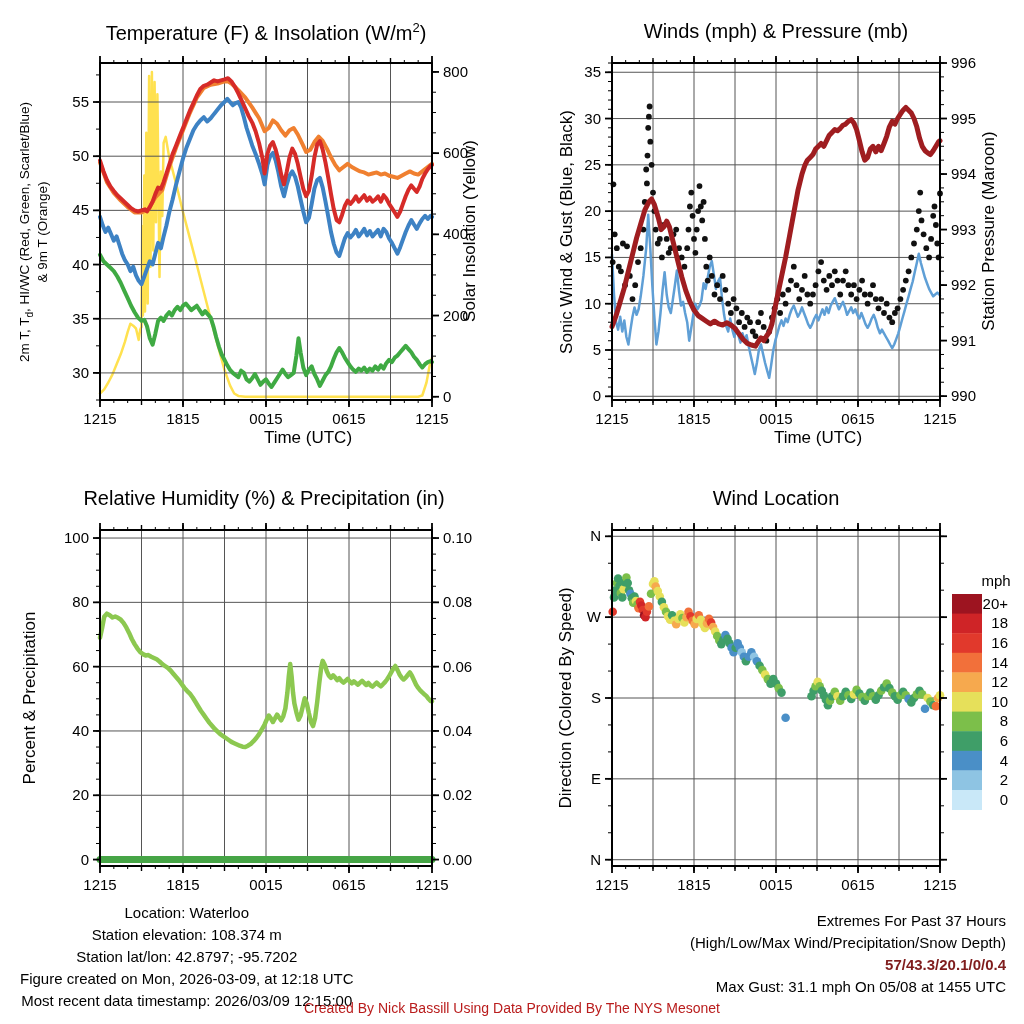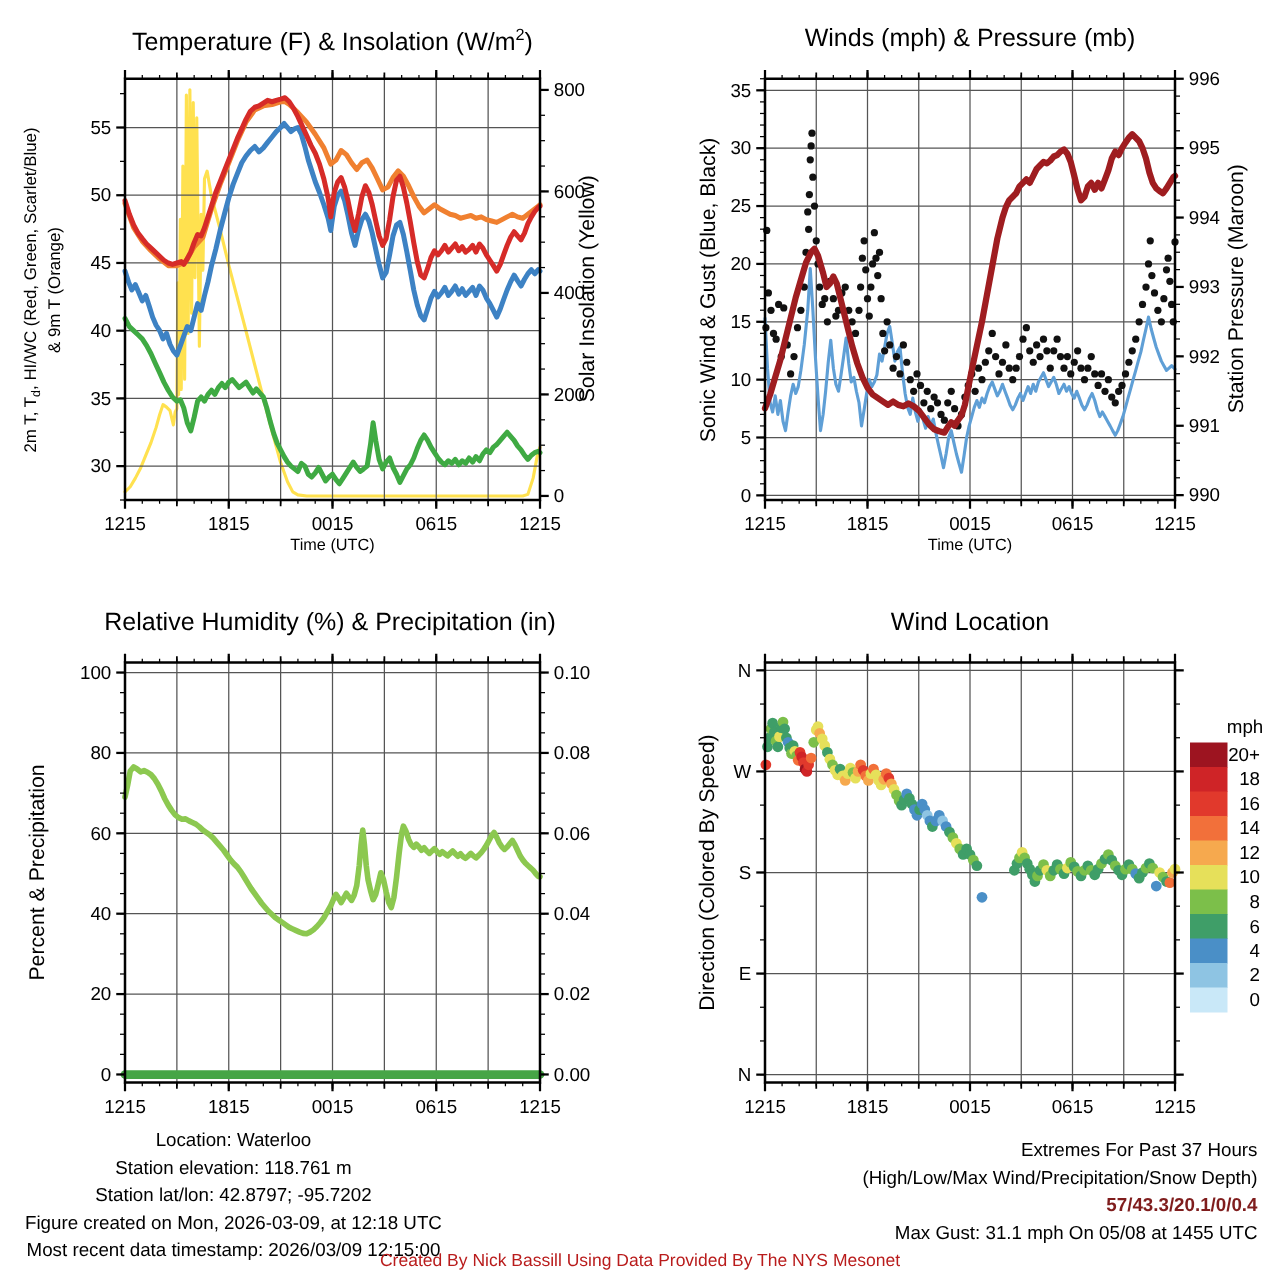--- a/index.html
+++ b/index.html
@@ -5,21 +5,21 @@
   html,body{margin:0;padding:0;background:#fff;}
   .page{position:relative;width:1024px;height:1024px;background:#ffffff;
         font-family:"Liberation Sans",sans-serif;color:#000;overflow:hidden;}
   #charts{position:absolute;left:0;top:0;}
   .title{position:absolute;transform:translateX(-50%);font-size:20px;white-space:nowrap;}
   .title sup{font-size:13px;}
   .vlabel{position:absolute;transform:translate(-50%,-50%) rotate(-90deg);
           font-size:17px;white-space:nowrap;text-align:center;line-height:1.15;}
   .vlabel.small{font-size:13.5px;}
   .vlabel sub{font-size:10px;}
-  .xlabel{position:absolute;transform:translateX(-50%);font-size:13px;white-space:nowrap;}
+  .xlabel{position:absolute;transform:translateX(-50%);font-size:17px;white-space:nowrap;margin-left:42px;}
   .footer-left{position:absolute;left:20px;top:902px;font-size:15px;line-height:22px;text-align:center;}
   .footer-right{position:absolute;right:18px;top:910px;font-size:15px;line-height:22px;text-align:right;}
   .extremes{font-weight:bold;}
   .credit{position:absolute;left:512px;top:1000px;transform:translateX(-50%);
           font-size:14px;color:#b91c1c;white-space:nowrap;}
 </style>
 </head>
 <body>
 
 <div class="page">
@@ -988,21 +988,21 @@
   <div class="vlabel" style="left:567px;top:232px;">Sonic Wind &amp; Gust (Blue, Black)</div>
   <div class="vlabel" style="left:989px;top:231px;">Station Pressure (Maroon)</div>
   <div class="vlabel" style="left:30px;top:698px;">Percent &amp; Precipitation</div>
   <div class="vlabel" style="left:566px;top:698px;">Direction (Colored By Speed)</div>
 
   <div class="xlabel" style="left:266px;top:428px;">Time (UTC)</div>
   <div class="xlabel" style="left:776px;top:428px;">Time (UTC)</div>
 
   <div class="footer-left">
     <div>Location: Waterloo</div>
-    <div>Station elevation: 118.761 m</div>
+    <div>Station elevation: 108.374 m</div>
     <div>Station lat/lon: 42.8797; -95.7202</div>
     <div>Figure created on Mon, 2026-03-09, at 12:18 UTC</div>
     <div>Most recent data timestamp: 2026/03/09 12:15:00</div>
   </div>
 
   <div class="footer-right">
     <div>Extremes For Past 37 Hours</div>
     <div>(High/Low/Max Wind/Precipitation/Snow Depth)</div>
     <div class="extremes" id="extremes-value" style="color: #7f1d1d;">57/43.3/20.1/0/0.4</div>
     <div>Max Gust: 31.1 mph On 05/08 at 1455 UTC</div>

